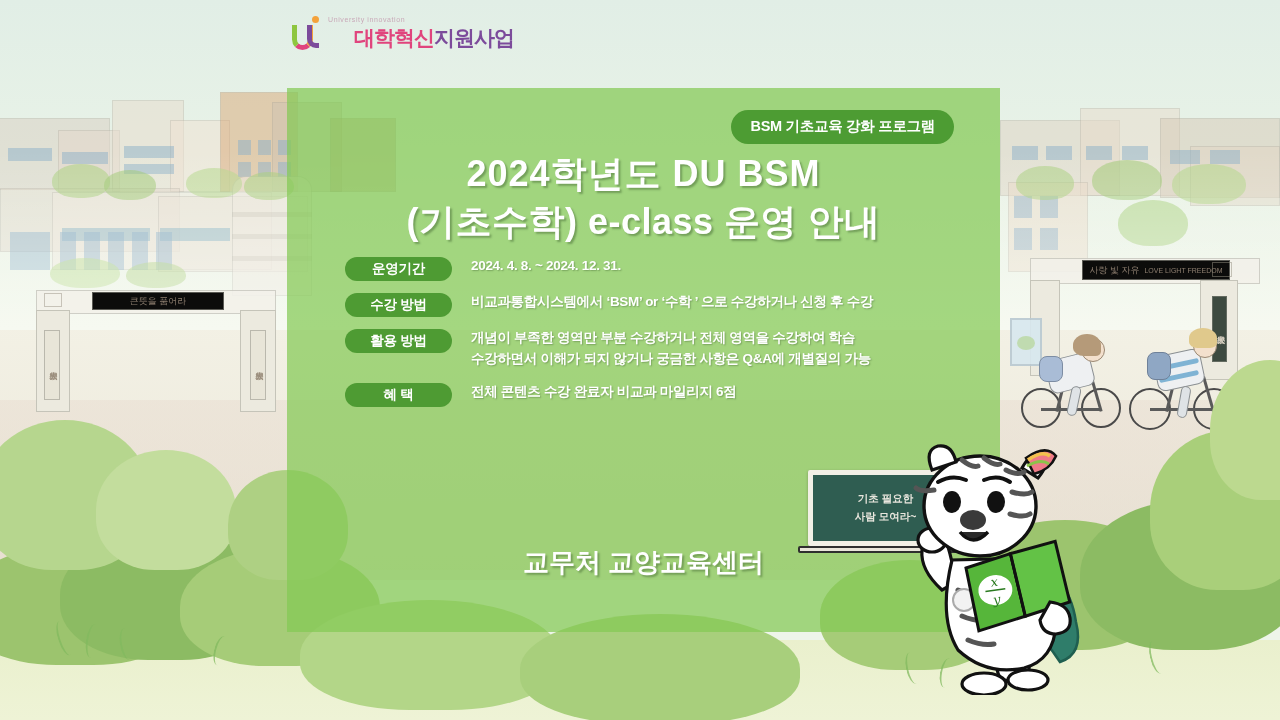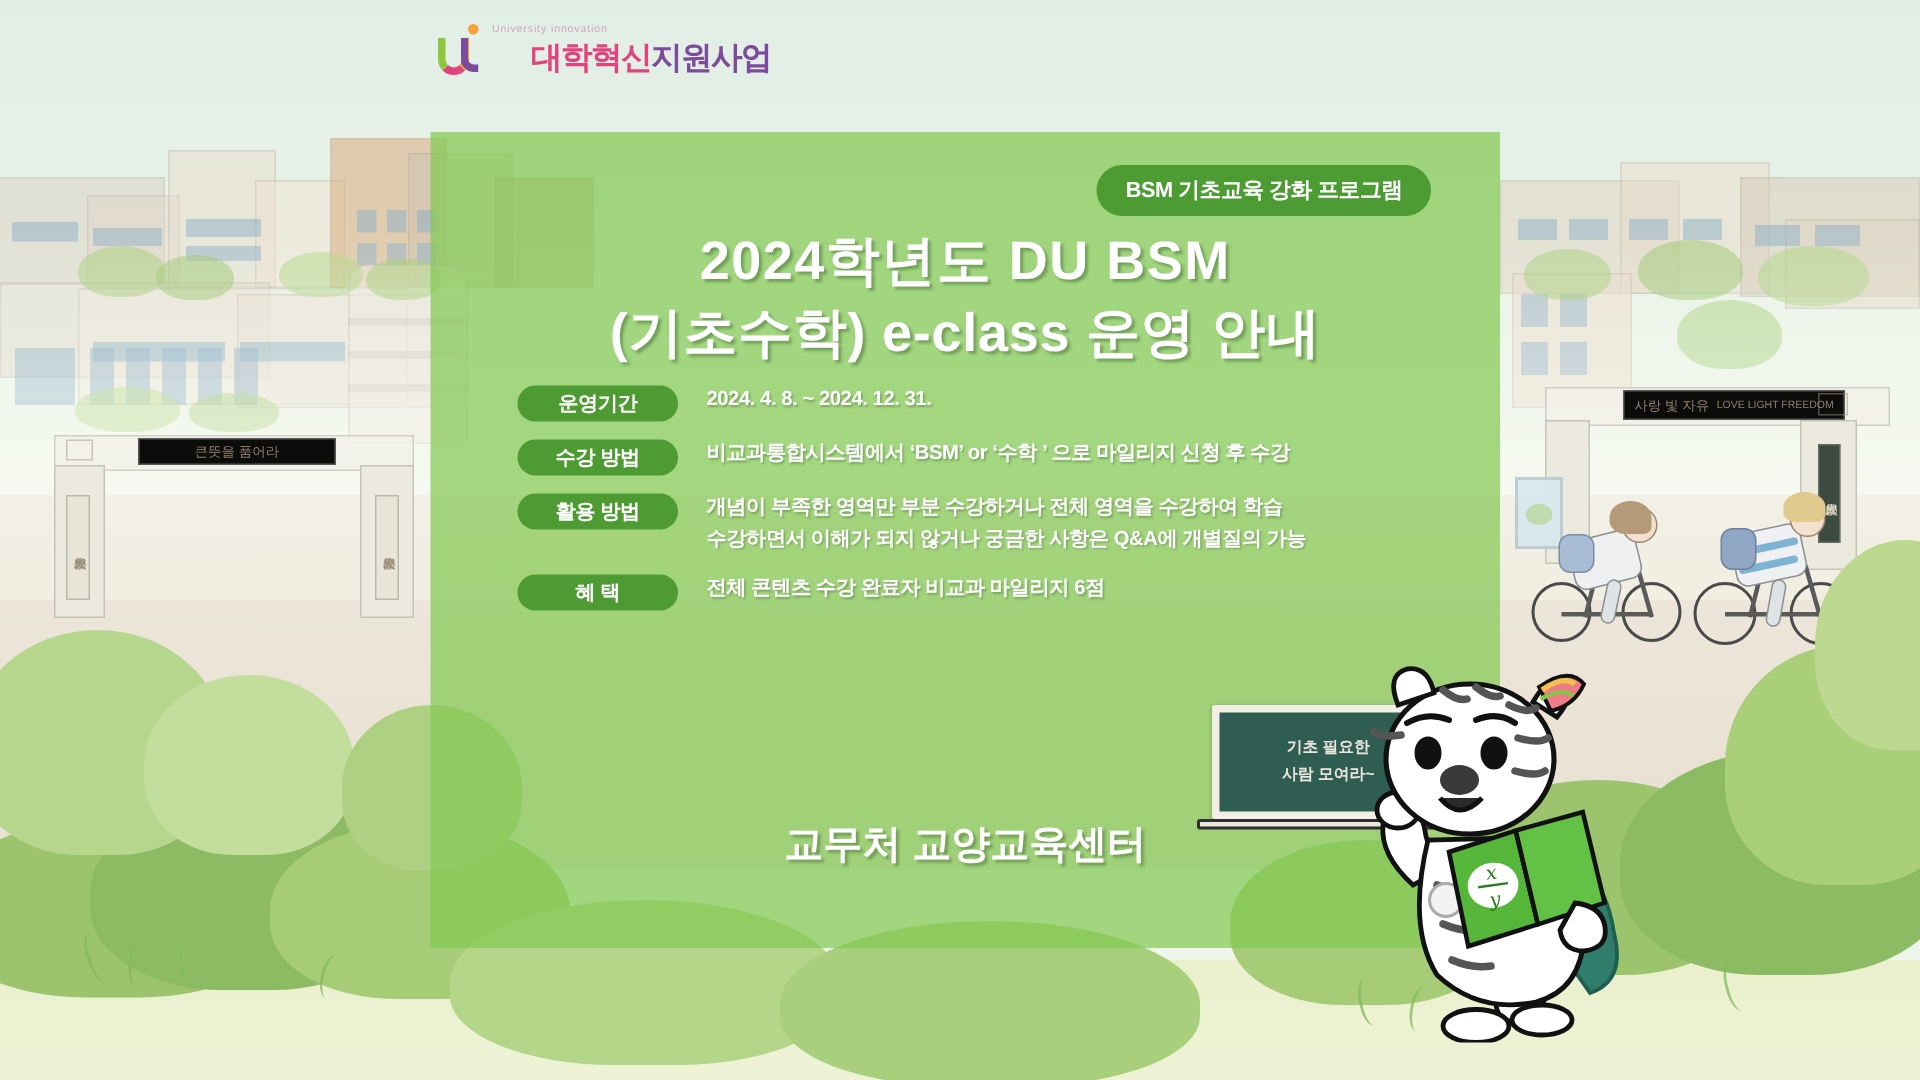--- a/index.html
+++ b/index.html
@@ -337,21 +337,21 @@
   <div class="rows">
 
 
     <div class="row">
       <div class="lbl">운영기간</div>
       <div class="val">2024. 4. 8. ~ 2024. 12. 31.</div>
     </div>
 
     <div class="row">
       <div class="lbl">수강 방법</div>
-      <div class="val">비교과통합시스템에서 ‘BSM’ or ‘수학 ’ 으로 마일리지 신청 후 수강</div>
+      <div class="val">비교과통합시스템에서 ‘BSM’ or ‘수학 ’ 으로 수강하거나 신청 후 수강</div>
     </div>
 
     <div class="row tall">
       <div class="lbl">활용 방법</div>
       <div class="val">
         <span class="sub">개념이 부족한 영역만 부분 수강하거나 전체 영역을 수강하여 학습</span>
         <span class="sub">수강하면서 이해가 되지 않거나 궁금한 사항은 Q&amp;A에 개별질의 가능</span>
       </div>
     </div>
 

